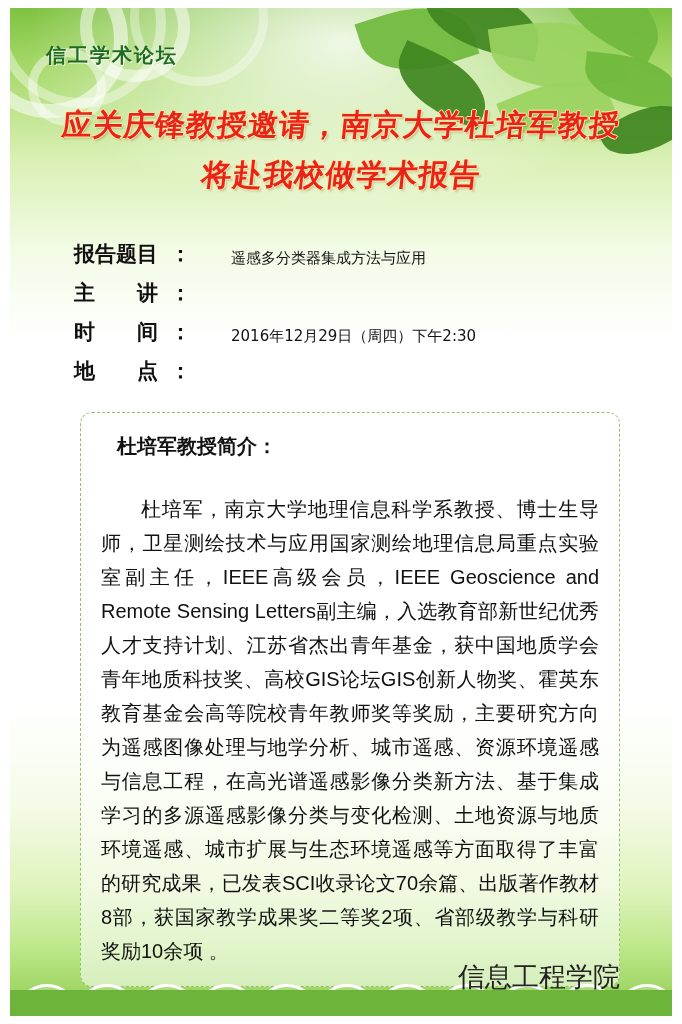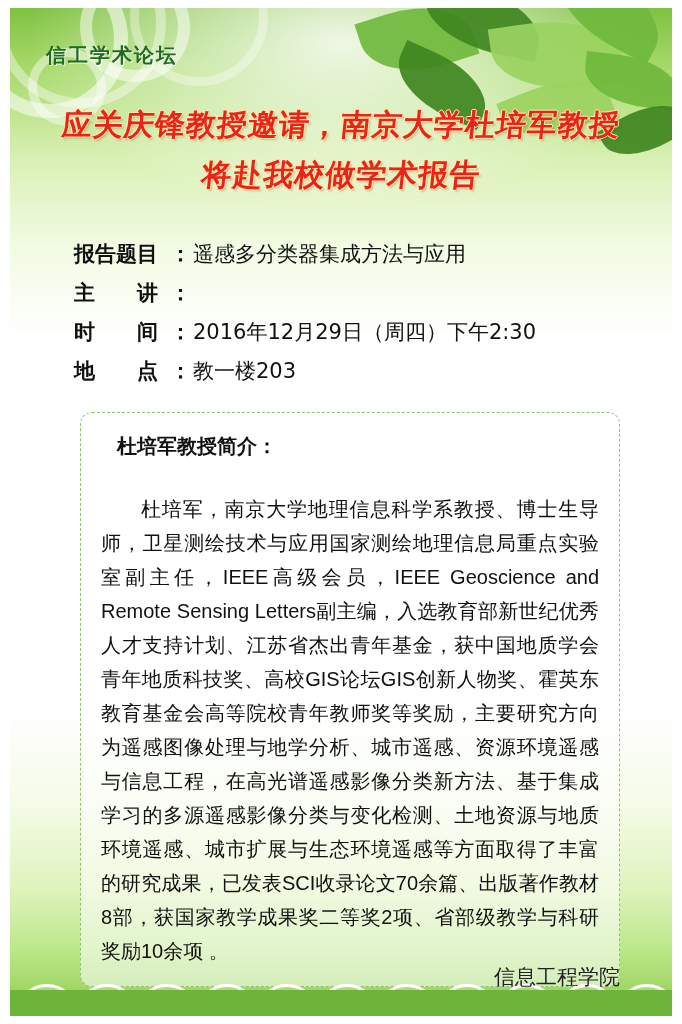--- a/index.html
+++ b/index.html
@@ -144,21 +144,22 @@
     font-weight: bold;
     width: 96px;
     display: inline-block;
     letter-spacing: 0px;
   }
   .info-colon {
     font-weight: bold;
     margin-right: 2px;
   }
   .info-val {
-    font-size: 21px;
+    font-size: 15px;
+    margin-left: 38px;
   }
 
   
   .bio-box {
     position: absolute;
     left: 70px;
     top: 404px;
     width: 540px;
     min-height: 520px;
     border: 1px dashed #8fc36a;
@@ -188,21 +189,21 @@
   
   .footer {
     position: absolute;
     right: 52px;
     bottom: 24px;
     text-align: right;
     color: #222;
     font-family: "DejaVu Sans", "Liberation Sans", sans-serif;
   }
   .footer-org {
-    font-size: 21px;
+    font-size: 27px;
     line-height: 30px;
   }
   .footer-date {
     font-size: 21px;
     line-height: 30px;
   }
 
   
   .scallops {
     position: absolute;
@@ -272,21 +273,20 @@
         <span class="info-colon">：</span>
       </div>
       <div class="info-row">
         <span class="info-key">时　　间</span>
         <span class="info-colon">：</span>
         <span class="info-val">2016年12月29日（周四）下午2:30</span>
       </div>
       <div class="info-row">
         <span class="info-key">地　　点</span>
         <span class="info-colon">：</span>
-        <span class="info-val">教一楼203</span>
       </div>
     </div>
 
     <div class="bio-box">
       <div class="bio-title">杜培军教授简介：</div>
       <div class="bio-text">杜培军，南京大学地理信息科学系教授、博士生导师，卫星测绘技术与应用国家测绘地理信息局重点实验室副主任，IEEE高级会员，IEEE Geoscience and Remote Sensing Letters副主编，入选教育部新世纪优秀人才支持计划、江苏省杰出青年基金，获中国地质学会青年地质科技奖、高校GIS论坛GIS创新人物奖、霍英东教育基金会高等院校青年教师奖等奖励，主要研究方向为遥感图像处理与地学分析、城市遥感、资源环境遥感与信息工程，在高光谱遥感影像分类新方法、基于集成学习的多源遥感影像分类与变化检测、土地资源与地质环境遥感、城市扩展与生态环境遥感等方面取得了丰富的研究成果，已发表SCI收录论文70余篇、出版著作教材8部，获国家教学成果奖二等奖2项、省部级教学与科研奖励10余项 。</div>
     </div>
 
     <div class="scallops">
       <div class="scallop" style="left: 6px;"></div>

